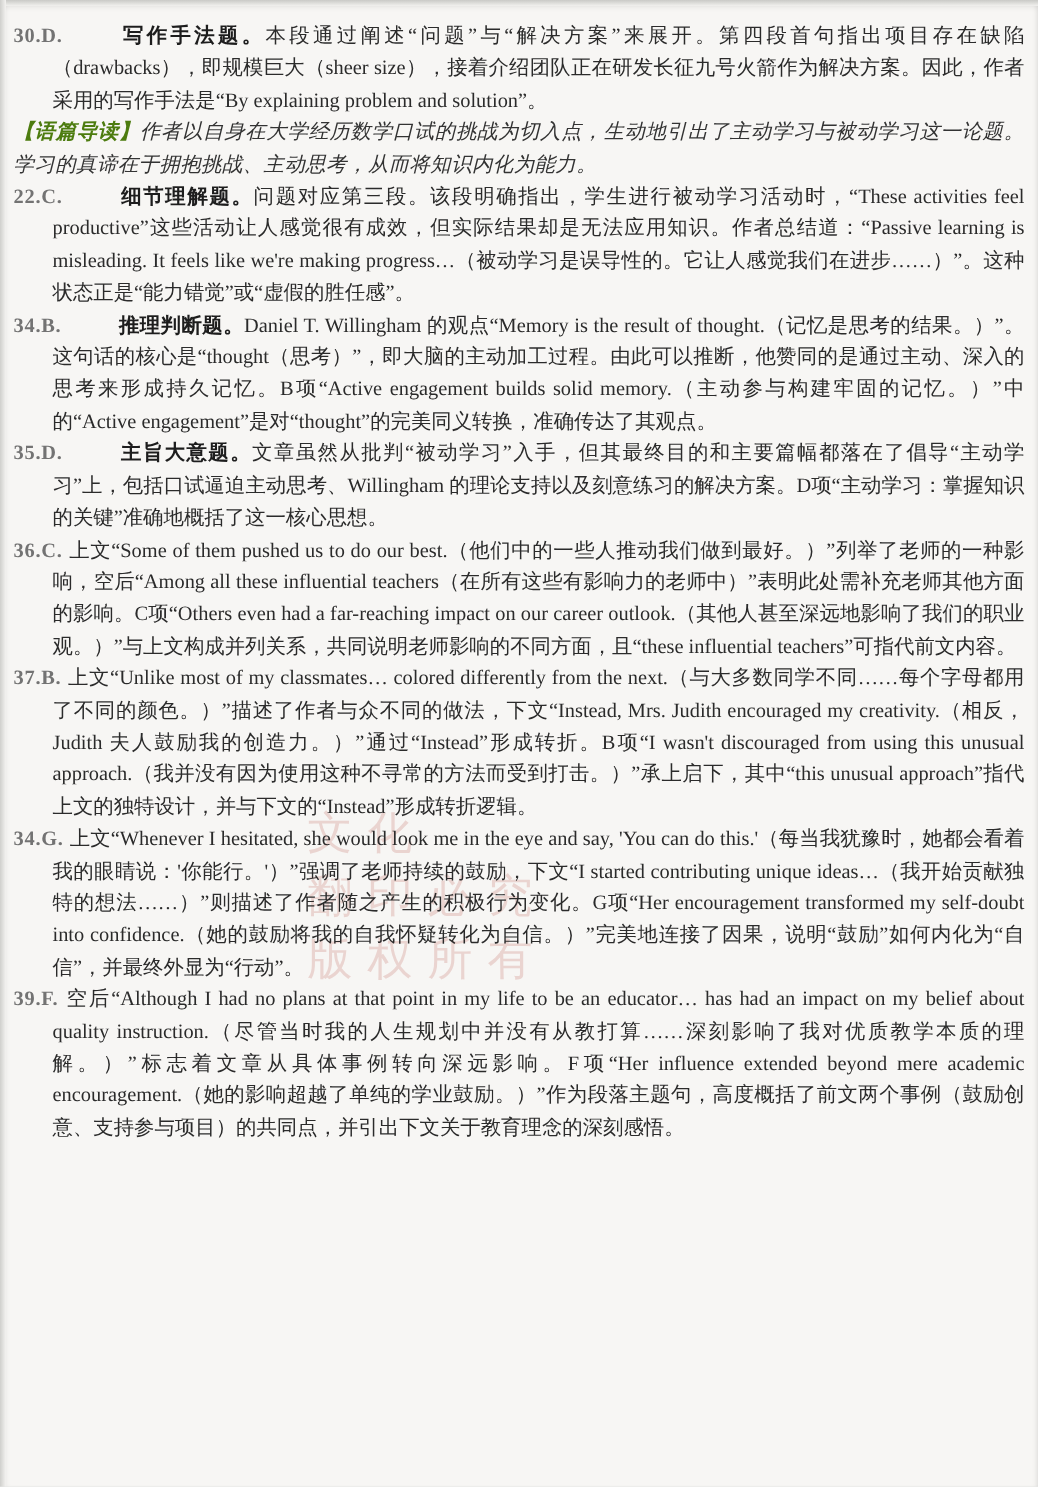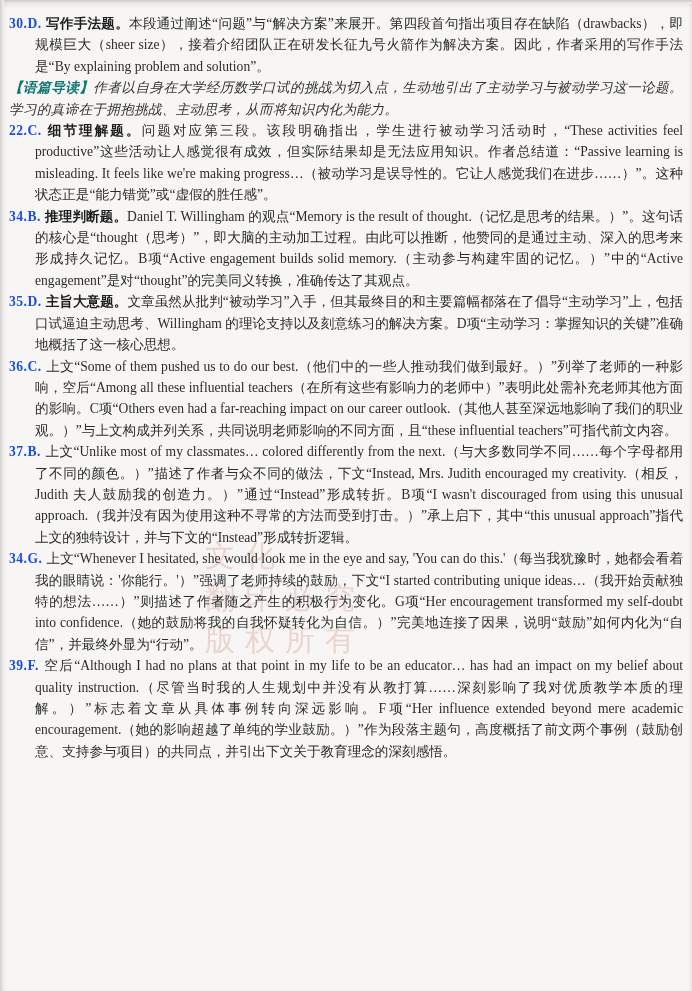--- a/index.html
+++ b/index.html
@@ -27,37 +27,38 @@
     line-height: 21.4px;
     text-align: justify;
   }
   p { margin: 0; }
   .item {
     padding-left: 26px;
     text-indent: -26px;
   }
   .num {
     font-weight: bold;
-    color: #1d4ed8;
+    color: #737373;
     margin-right: 4px;
     letter-spacing: 0.5px;
   }
   .qtype {
     font-weight: bold;
     color: #1d1d1d;
+    margin-left: 34px;
   }
   .guide {
     padding-left: 0;
     text-indent: 0;
     font-style: italic;
     letter-spacing: 0.3px;
   }
   .guide-label {
     font-weight: bold;
-    color: #0f766e;
+    color: #4d7c0f;
   }
   .guide-text {
     font-weight: 500;
     color: #333;
     font-family: Liberation Serif, serif;
   }
   .watermark {
     position: absolute;
     left: 205px;
     top: 535px;

